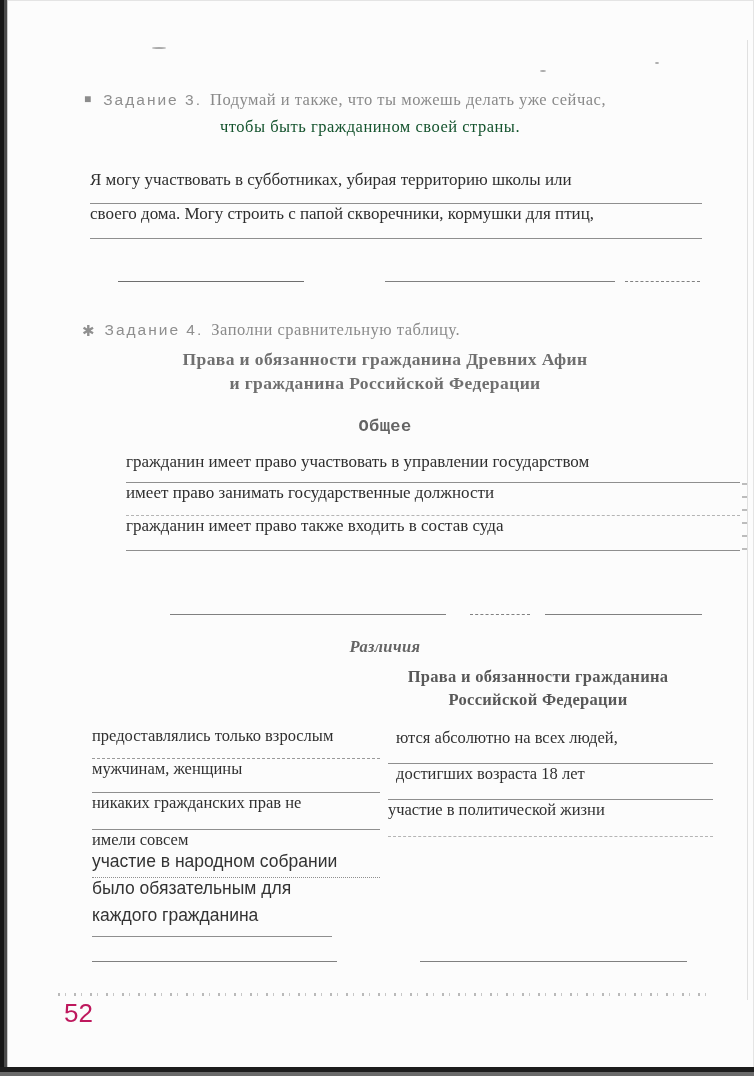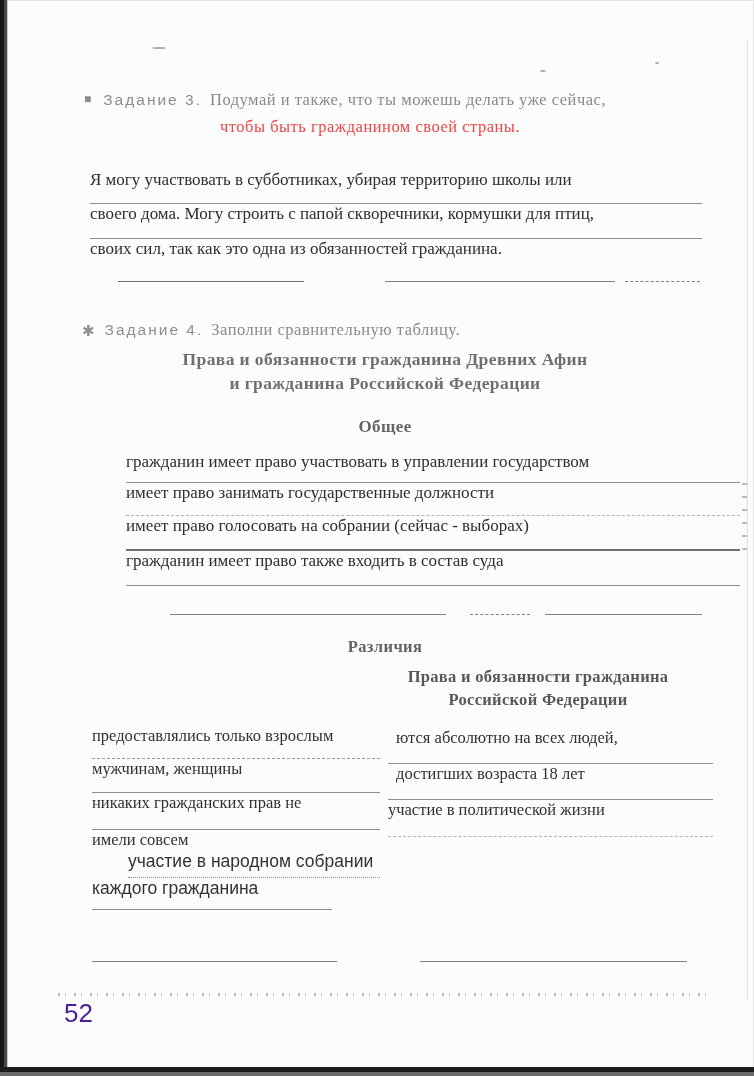--- a/index.html
+++ b/index.html
@@ -16,30 +16,30 @@
     background:linear-gradient(to bottom,#1d1d1d 0 5px,#6a6a6a 5px 9px);}
   .edge-right{position:absolute;left:747px;top:40px;width:1px;height:960px;background:#e0e0e0;}
 
   
   .task-header{position:absolute;white-space:nowrap;}
   .bullet{display:inline-block;vertical-align:middle;color:#8c8c8c;}
   .bullet-square{font-size:12px;line-height:12px;margin-right:12px;transform:translateY(-2px);}
   .bullet-star{font-size:15px;line-height:15px;margin-right:10px;color:#909090;}
   .task-label{font-family:"Liberation Sans",sans-serif;font-size:15.5px;letter-spacing:2px;color:#8e8e8e;margin-right:8px;}
   .task-prompt{font-size:16.5px;color:#8a8a8a;letter-spacing:.5px;}
-  .prompt-line2{position:absolute;left:90px;width:560px;text-align:center;font-size:16.5px;color:#ef4444;letter-spacing:.5px;}
+  .prompt-line2{position:absolute;left:90px;width:560px;text-align:center;font-size:16.5px;color:#14532d;letter-spacing:.5px;}
 
   
   .answers{position:absolute;left:90px;top:146px;width:612px;margin-top:24px;}
   .a-row{font-size:17px;white-space:nowrap;color:#2e2e2e;}
   .a-row.h33{height:33px;}.a-row.h34{height:34px;}.a-row.h30{height:30px;}
   .u{border-bottom:1px solid #8f8f8f;}
   .u-dark{border-bottom:2px solid #6f6f6f;}
   .u-dash{border-bottom:1px dashed #9a9a9a;}
-  .u-dot{border-bottom:1px dotted #8f8f8f;margin-left:36px;}
+  .u-dot{border-bottom:1px dotted #8f8f8f;}
   .u-faint{border-bottom:1px solid #b5b5b5;}
 
   
   .ruled{position:absolute;height:0;}
   .seg{position:absolute;height:0;border-bottom:1px solid #808080;}
 
   
   .t-title{position:absolute;left:60px;width:650px;text-align:center;
     font-weight:bold;font-size:17.5px;color:#6f6f6f;letter-spacing:.4px;white-space:nowrap;}
   .t-sub{position:absolute;left:60px;width:650px;text-align:center;
@@ -55,81 +55,80 @@
     color:#585858;line-height:23px;letter-spacing:.3px;}
   .col{position:absolute;}
   .d-row{font-size:16.5px;white-space:nowrap;color:#303030;}
   .d-sans{font-family:"Liberation Sans",sans-serif;font-size:17.5px;color:#333;}
   .noise-strip{position:absolute;left:58px;top:993px;width:648px;height:3px;opacity:.4;
     background:repeating-linear-gradient(90deg,#555 0 2px,transparent 2px 7px,#777 7px 8px,transparent 8px 16px);}
   .noise-dashes{position:absolute;left:742px;top:483px;width:5px;height:78px;opacity:.55;
     background:repeating-linear-gradient(to bottom,#888 0 2px,transparent 2px 13px);}
   .noise-dot{position:absolute;background:#a9a9a9;border-radius:50%;}
   .page-number{position:absolute;left:64px;top:998px;font-family:"Liberation Sans",sans-serif;
-    font-size:26px;color:#4c1d95;}
+    font-size:26px;color:#be185d;}
 </style>
 </head>
 <body>
 
 <div class="page">
 
   <div class="edge-left"></div>
   <div class="edge-bottom"></div>
   <div class="edge-right"></div>
 
   <div class="task-header" style="left:84px;top:90px;">
     <span class="bullet bullet-square">■</span><span class="task-label">Задание 3.</span><span class="task-prompt">Подумай и также, что ты можешь делать уже сейчас,</span>
   </div>
   <div class="prompt-line2" style="top:117px;">чтобы быть гражданином своей страны.</div>
 
   <div class="answers">
     <div class="a-row h33 u">Я могу участвовать в субботниках, убирая территорию школы или</div>
     <div class="a-row h34 u">своего дома. Могу строить с папой скворечники, кормушки для птиц,</div>
-    <div class="a-row h30">своих сил, так как это одна из обязанностей гражданина.</div>
   </div>
   <div class="ruled" style="top:281px;">
     <span class="seg" style="left:118px;width:186px;border-color:#6e6e6e;"></span>
     <span class="seg" style="left:385px;width:230px;"></span>
     <span class="seg u-dash" style="left:625px;width:75px;border-bottom-style:dashed;"></span>
   </div>
 
   <div class="task-header" style="left:82px;top:320px;">
     <span class="bullet bullet-star">✱</span><span class="task-label">Задание 4.</span><span class="task-prompt">Заполни сравнительную таблицу.</span>
   </div>
 
   <div class="t-title" style="top:349px;">Права и обязанности гражданина Древних Афин</div>
   <div class="t-title" style="top:373px;">и гражданина Российской Федерации</div>
 
-  <div class="t-sub" style="top:417px;">Общее</div>
+  <div class="t-sub" style="top:417px;font-family:Liberation Mono, monospace;">Общее</div>
 
   <div class="common">
     <div class="c-row h30 u">гражданин имеет право участвовать в управлении государством</div>
     <div class="c-row h32 u-faint" style="border-bottom-style:dashed;">имеет право занимать государственные должности</div>
-    <div class="c-row h33 u-dark">имеет право голосовать на собрании (сейчас - выборах)</div>
     <div class="c-row h34 u">гражданин имеет право также входить в состав суда</div>
   </div>
   <div class="ruled" style="top:614px;">
     <span class="seg" style="left:170px;width:276px;"></span>
     <span class="seg u-dash" style="left:470px;width:60px;border-bottom-style:dashed;"></span>
     <span class="seg" style="left:545px;width:157px;"></span>
   </div>
 
-  <div class="t-sub" style="top:637px;font-size:16.5px;">Различия</div>
+  <div class="t-sub" style="top:637px;font-size:16.5px;font-style:italic;">Различия</div>
 
   <div class="col-header" style="left:378px;top:665px;width:320px;">
     <div>Права и обязанности гражданина</div>
     <div>Российской Федерации</div>
   </div>
 
   <div class="col" style="left:92px;top:726px;width:288px;">
     <div class="d-row u-dash" style="height:32px;">предоставлялись только взрослым</div>
     <div class="d-row u" style="height:33px;">мужчинам, женщины</div>
     <div class="d-row u" style="height:36px;">никаких гражданских прав не</div>
     <div class="d-row" style="height:21px;">имели совсем</div>
     <div class="d-row d-sans u-dot" style="height:26px;">участие в народном собрании</div>
+    <div class="d-row d-sans" style="height:27px;">было обязательным для</div>
     <div class="d-row d-sans u" style="height:31px;width:240px;">каждого гражданина</div>
   </div>
   <div class="ruled" style="top:961px;">
     <span class="seg" style="left:92px;width:245px;"></span>
     <span class="seg" style="left:420px;width:267px;"></span>
   </div>
 
   <div class="col" style="left:388px;top:728px;width:325px;">
     <div class="d-row u" style="height:35px;padding-left:8px;">ются абсолютно на всех людей,</div>
     <div class="d-row u" style="height:35px;padding-left:8px;">достигших возраста 18 лет</div>

